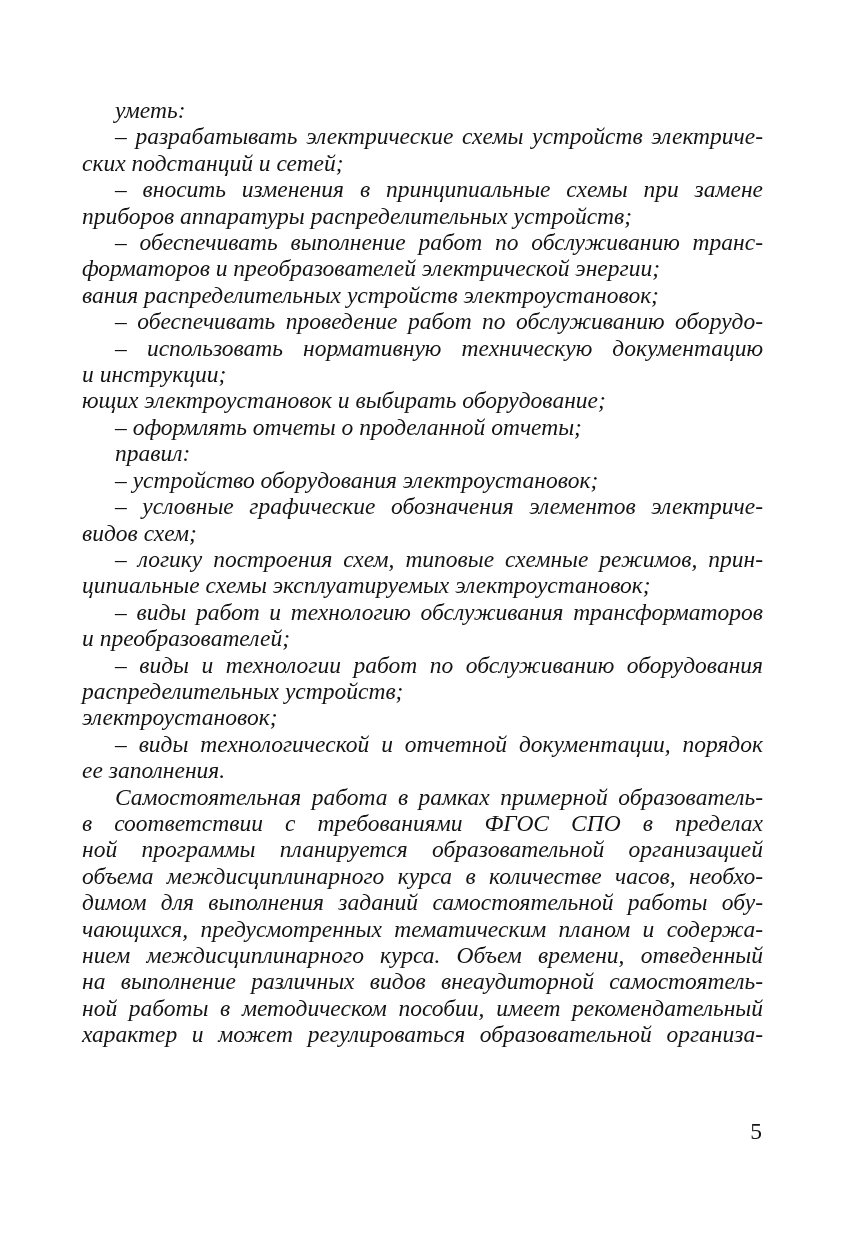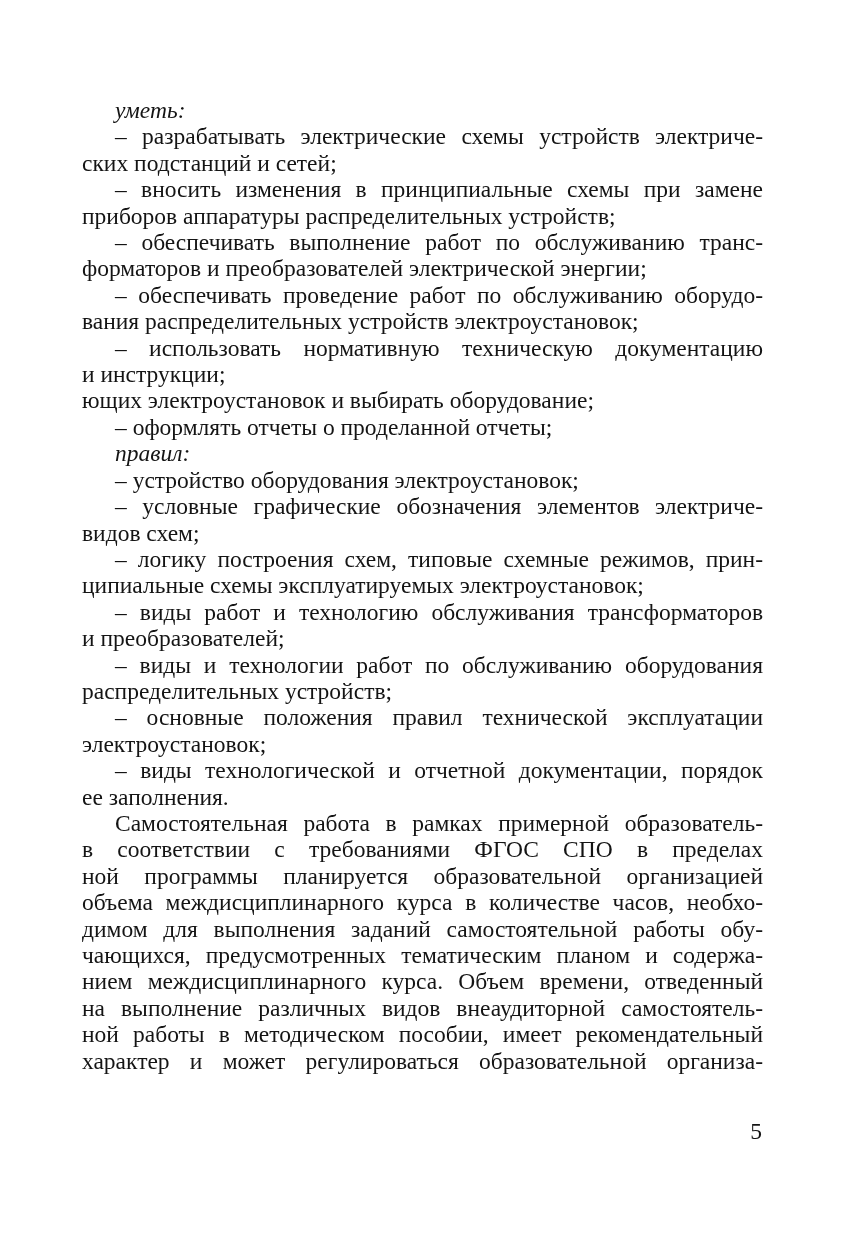--- a/index.html
+++ b/index.html
@@ -20,20 +20,21 @@
     position: absolute;
     left: 82px;
     top: 97px;
     width: 681px;
     font-size: 23.5px;
     line-height: 26.4px;
   }
   .line {
     text-align: left;
     white-space: normal;
+    font-style: italic;
   }
   .line.stretch {
     text-align: justify;
     text-align-last: justify;
   }
   .line.indent {
     text-indent: 33px;
   }
   .line.italic {
     font-style: italic;
@@ -52,37 +53,36 @@
 
 <div class="page">
   <div class="text-block">
       <div class="line indent italic">уметь:</div>
       <div class="line stretch indent">– разрабатывать электрические схемы устройств электриче-</div>
       <div class="line">ских подстанций и сетей;</div>
       <div class="line stretch indent">– вносить изменения в принципиальные схемы при замене</div>
       <div class="line">приборов аппаратуры распределительных устройств;</div>
       <div class="line stretch indent">– обеспечивать выполнение работ по обслуживанию транс-</div>
       <div class="line">форматоров и преобразователей электрической энергии;</div>
+      <div class="line">вания распределительных устройств электроустановок;</div>
       <div class="line stretch indent">– обеспечивать проведение работ по обслуживанию оборудо-</div>
-      <div class="line">вания распределительных устройств электроустановок;</div>
       <div class="line stretch indent">– использовать нормативную техническую документацию</div>
       <div class="line">и инструкции;</div>
       <div class="line">ющих электроустановок и выбирать оборудование;</div>
       <div class="line indent">– оформлять отчеты о проделанной отчеты;</div>
       <div class="line indent italic">правил:</div>
       <div class="line indent">– устройство оборудования электроустановок;</div>
       <div class="line stretch indent">– условные графические обозначения элементов электриче-</div>
       <div class="line">видов схем;</div>
       <div class="line stretch indent">– логику построения схем, типовые схемные режимов, прин-</div>
       <div class="line">ципиальные схемы эксплуатируемых электроустановок;</div>
       <div class="line stretch indent">– виды работ и технологию обслуживания трансформаторов</div>
       <div class="line">и преобразователей;</div>
       <div class="line stretch indent">– виды и технологии работ по обслуживанию оборудования</div>
       <div class="line">распределительных устройств;</div>
-      <div class="line stretch indent">– основные положения правил технической эксплуатации</div>
       <div class="line">электроустановок;</div>
       <div class="line stretch indent">– виды технологической и отчетной документации, порядок</div>
       <div class="line">ее заполнения.</div>
       <div class="line stretch indent">Самостоятельная работа в рамках примерной образователь-</div>
       <div class="line stretch">в соответствии с требованиями ФГОС СПО в пределах</div>
       <div class="line stretch">ной программы планируется образовательной организацией</div>
       <div class="line stretch">объема междисциплинарного курса в количестве часов, необхо-</div>
       <div class="line stretch">димом для выполнения заданий самостоятельной работы обу-</div>
       <div class="line stretch">чающихся, предусмотренных тематическим планом и содержа-</div>
       <div class="line stretch">нием междисциплинарного курса. Объем времени, отведенный</div>

